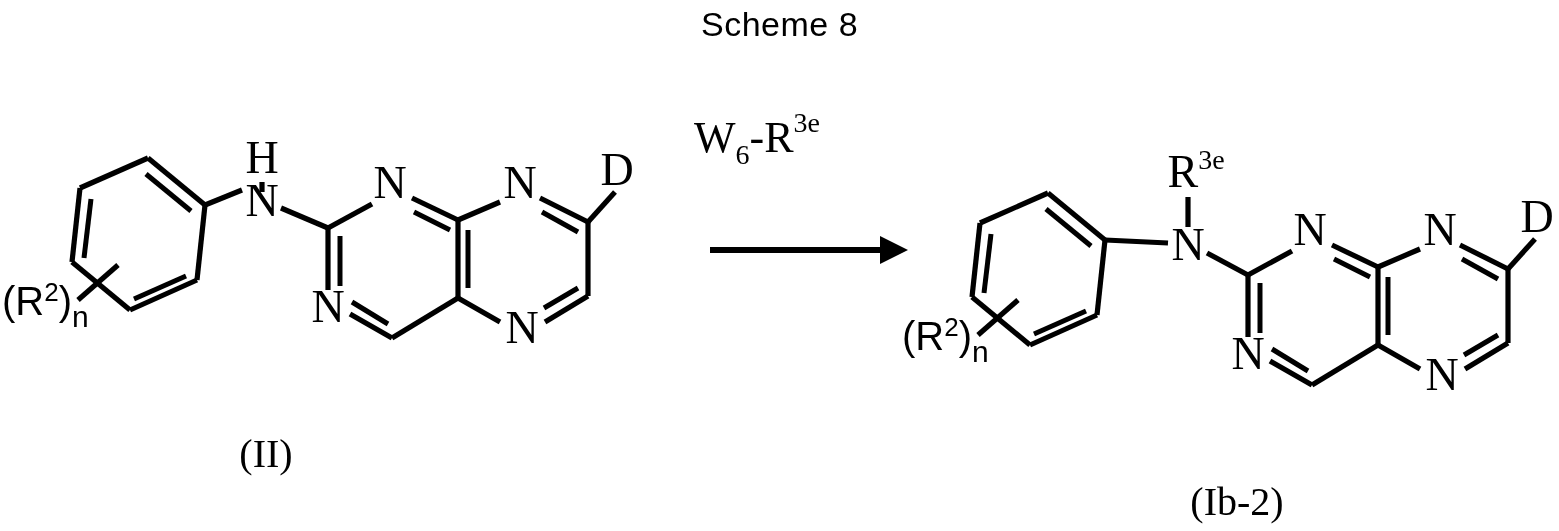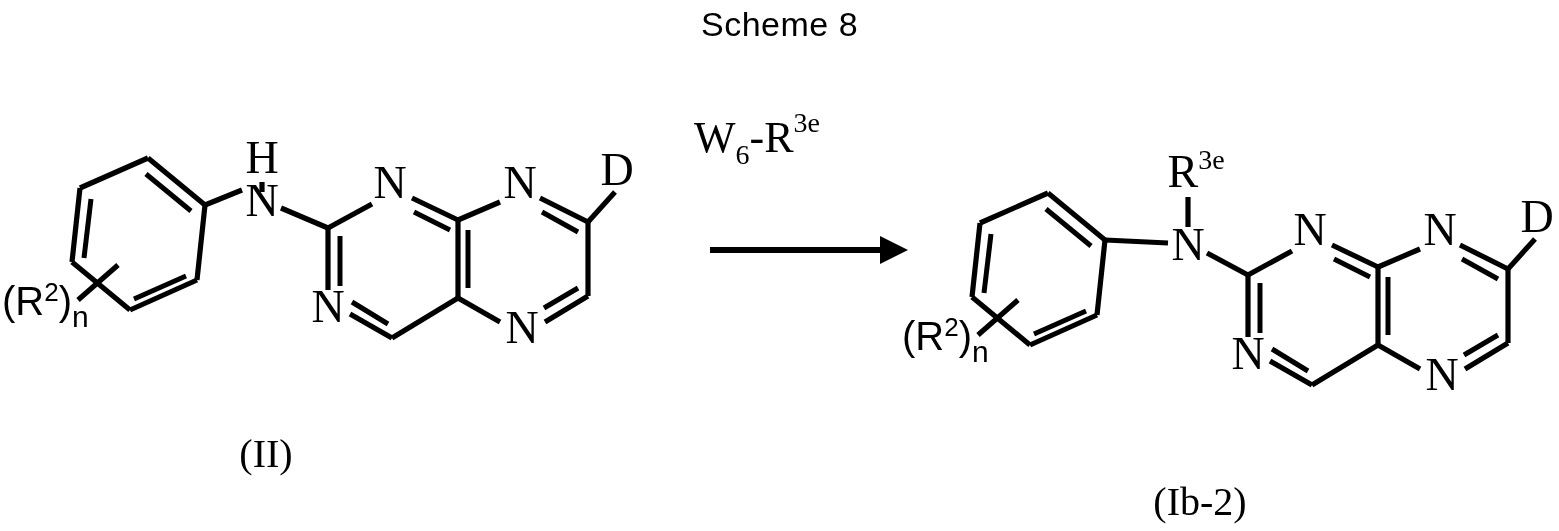--- a/index.html
+++ b/index.html
@@ -271,19 +271,19 @@
     </g>
     <text class="atom" x="540" y="100">N</text>
     <text class="atom" x="542" y="245">N</text>
 
     <g>
       <path class="bond" d="M 608 124 L 635 94"></path>
     </g>
     <text class="atom" x="637" y="87">D</text>
   </svg>
 
-  <div style="position:absolute; left:1105px; top:475px; width:190px; text-align:right;">
+  <div style="position:absolute; left:1142px; top:475px; width:190px; text-align:right;">
     <svg width="190" height="56" viewBox="0 0 190 56">
       <text class="cmplabel" x="95" y="40">(Ib-2)</text>
     </svg>
   </div>
 
 </div>
 
 </body></html>

